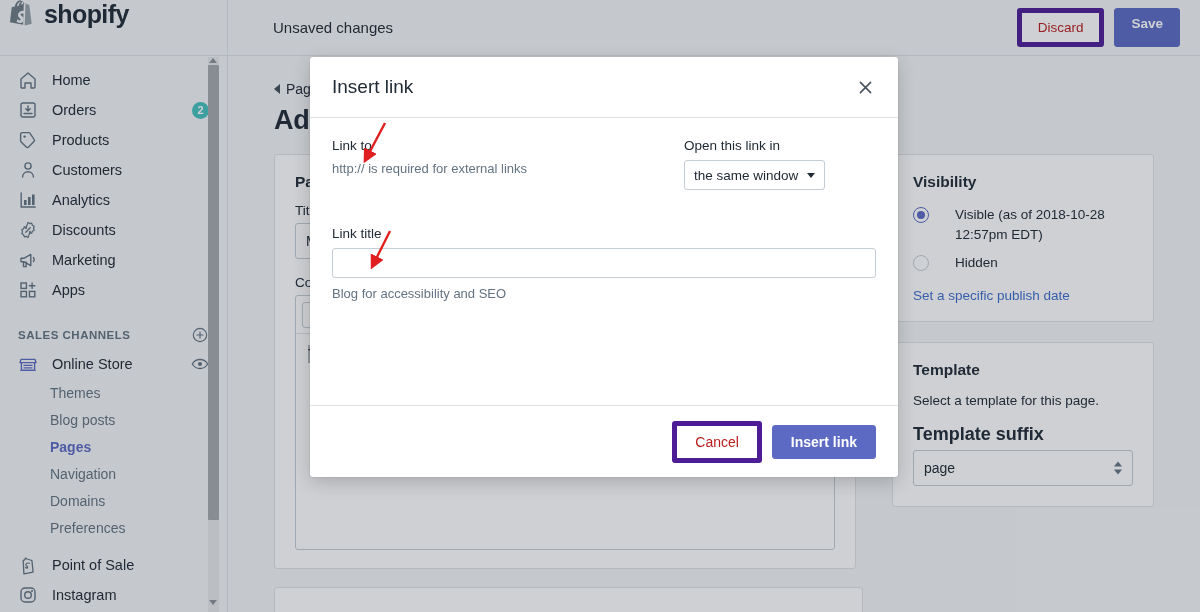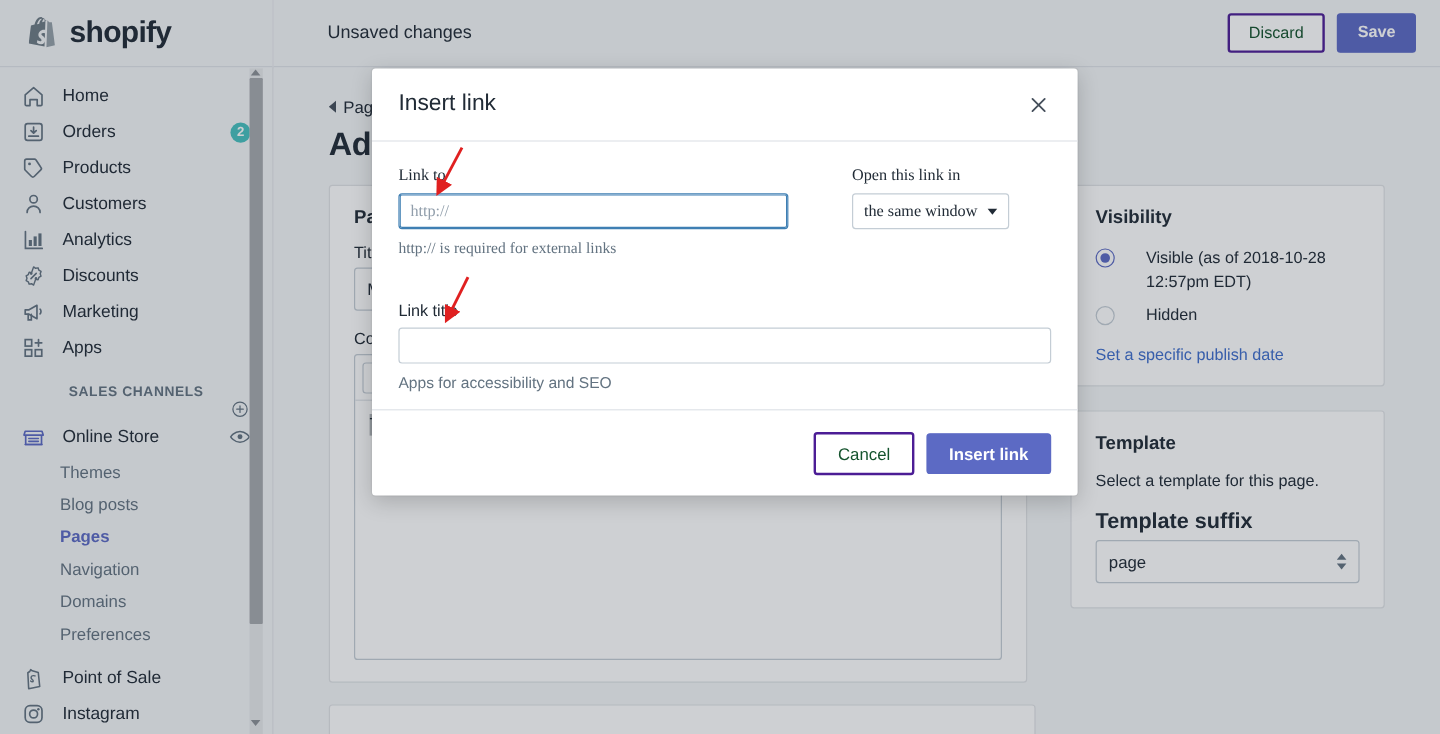--- a/index.html
+++ b/index.html
@@ -12,22 +12,22 @@
   #root { position: relative; width: 1200px; height: 612px; }
 
   
   .sidebar {
     position: absolute; left: 0; top: 0;
     width: 228px; height: 612px;
     background: #f4f6f8;
     border-right: 1px solid #dfe3e8;
   }
   .logo-bar {
-    height: 56px; display: flex; align-items: center;
-    padding-left: 24px; border-bottom: 1px solid #dfe3e8;
+    height: 56px; display: flex; align-items: flex-start;
+    padding-left: 10px; border-bottom: 1px solid #dfe3e8;
     background: #f4f6f8;
   }
   .logo-mark {
     width: 26px; height: 28px; margin-right: 8px;
     display: block;
   }
   .logo-word {
     font-size: 25px; font-weight: 700; color: #212b36;
     letter-spacing: -0.6px; font-family: "Liberation Sans", sans-serif;
   }
@@ -46,21 +46,21 @@
   .nav-badge {
     margin-left: auto;
     background: #47c1bf; color: #fff;
     font-size: 11px; font-weight: 700;
     width: 17px; height: 17px; border-radius: 50%;
     display: flex; align-items: center; justify-content: center;
   }
   .nav-spacer { height: 9px; }
   .section-head {
     display: flex; align-items: center;
-    padding: 0 18px; height: 28px; margin-top: 16px; flex-direction: column;
+    padding: 0 18px; height: 28px; margin-top: 16px;
   }
   .section-title {
     font-size: 11.5px; font-weight: 700; letter-spacing: 0.5px;
     color: #637381;
   }
   .section-head .plus { margin-left: auto; width: 18px; height: 18px; }
   .nav-sub {
     font-size: 14px; color: #637381;
     padding: 0 18px 0 50px; height: 27px;
     display: flex; align-items: center; cursor: pointer;
@@ -88,21 +88,21 @@
     background: #f4f6f8; border-bottom: 1px solid #dfe3e8;
     display: flex; align-items: center; padding: 0 20px;
   }
   .topbar-title { font-size: 15px; color: #212b36; margin-left: 25px; }
   .topbar-actions { margin-left: auto; display: flex; gap: 10px; }
   .btn {
     font-size: 13.5px; border-radius: 3px; cursor: pointer;
     padding: 8px 16px; line-height: 1; font-family: "Liberation Sans", sans-serif;
   }
   .btn-default {
-    background: #fff; border: 2px solid #4c1d95; color: #14532d;
+    background: #fff; border: 5px solid #4c1d95; color: #b91c1c;
   }
   .btn-primary {
     background: #5c6ac4; border: 1px solid #5c6ac4; color: #fff; font-weight: bold;
   }
 
   
   .content {
     position: absolute; left: 228px; top: 57px;
     width: 972px; height: 555px;
     background: #f4f6f8; overflow: hidden;
@@ -187,36 +187,36 @@
   }
 
   
   .overlay {
     position: absolute; inset: 0;
     background: rgba(33, 43, 54, 0.22);
     z-index: 50;
   }
   .modal {
     position: absolute; left: 310px; top: 57px;
-    width: 588px; height: 356px;
+    width: 588px; height: 420px;
     background: #fff; border-radius: 3px; z-index: 60;
     box-shadow: 0 0 0 1px rgba(63,63,68,.05), 0 5px 18px rgba(0,0,0,.18);
     display: flex; flex-direction: column;
   }
   .modal-header {
     height: 61px; border-bottom: 1px solid #dfe3e8;
     display: flex; align-items: center; padding: 0 22px;
   }
   .modal-title { font-size: 19px; color: #212b36; }
   .modal-close {
     margin-left: auto; width: 22px; height: 22px; cursor: pointer;
     display: flex; align-items: center; justify-content: center;
   }
   .modal-body { flex: 1; padding: 20px 22px 0 22px; position: relative; }
-  .form-row { display: flex; gap: 53px; font-family: Liberation Serif, serif; }
+  .form-row { display: flex; gap: 27px; }
   .col-left { width: 325px; }
   .col-right { width: 165px; }
   .m-label { font-size: 13.5px; color: #212b36; margin-bottom: 7px; }
   .m-input {
     height: 30px; border: 1px solid #c4cdd5; border-radius: 3px;
     background: #fff; display: flex; align-items: center; padding: 0 9px;
     font-size: 13.5px; color: #212b36;
   }
   .m-input.focused { border: 1px solid #3f7fb3; box-shadow: 0 0 0 1px #3f7fb3 inset; }
   .m-input .ph { color: #919eab; }
@@ -474,38 +474,35 @@
         <svg viewBox="0 0 20 20" width="17" height="17">
           <path d="M4 4l12 12M16 4L4 16" stroke="#454f5b" stroke-width="1.8" stroke-linecap="round"></path>
         </svg>
       </div>
     </div>
 
     <div class="modal-body">
       <div class="form-row">
         <div class="col-left">
           <div class="m-label">Link to</div>
-          <div class="m-input focused">
-            <span class="ph">http://</span>
-          </div>
           <div class="m-help">http:// is required for external links</div>
         </div>
         <div class="col-right">
           <div class="m-label">Open this link in</div>
           <div class="m-select">
             <span>the same window</span>
             <span class="caret"></span>
           </div>
         </div>
       </div>
 
       <div class="section-2">
         <div class="m-label">Link title</div>
         <div class="m-full-input"></div>
-        <div class="m-help">Apps for accessibility and SEO</div>
+        <div class="m-help">Blog for accessibility and SEO</div>
       </div>
     </div>
 
     <div class="modal-footer">
       <div class="btn btn-default btn-lg">Cancel</div>
       <div class="btn btn-primary btn-lg">Insert link</div>
     </div>
   </div>
 
   <svg class="arrows" width="1200" height="612" viewBox="0 0 1200 612">

